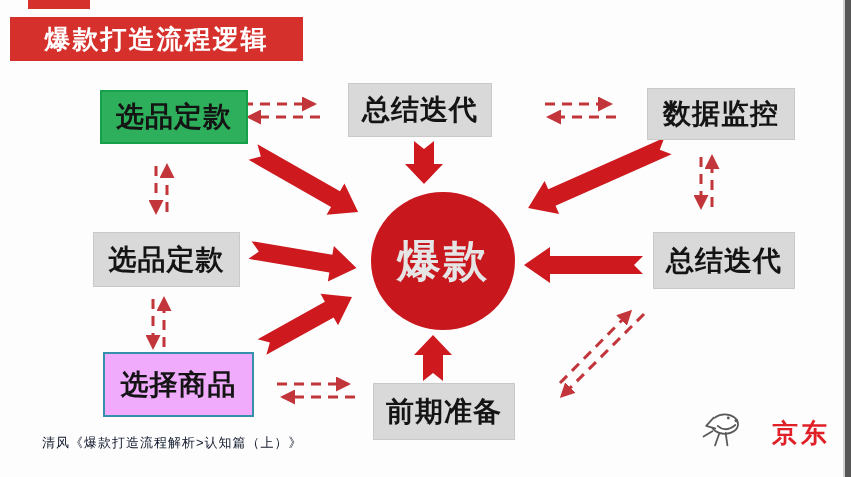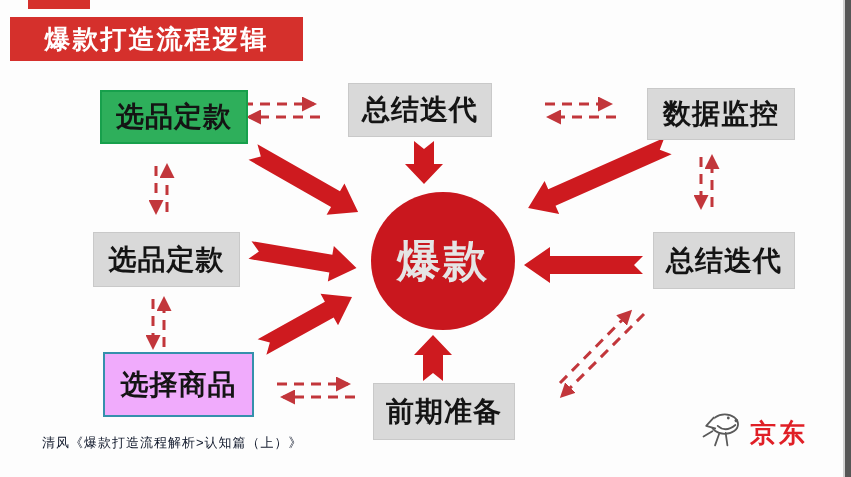--- a/index.html
+++ b/index.html
@@ -30,21 +30,21 @@
   
   .center-circle{
     position:absolute;left:371px;top:192px;width:144px;height:138px;border-radius:50%;
     background:#c9171e;color:#e5e5e5;font-size:44px;font-weight:bold;letter-spacing:2px;
     display:flex;align-items:center;justify-content:center;z-index:2;
   }
   
   .arrows{position:absolute;left:0;top:0;z-index:1;pointer-events:none;}
   
   .caption{position:absolute;left:42px;top:434px;font-size:13px;color:#0f172a;letter-spacing:1px;}
-  .jd-logo{position:absolute;left:696px;top:410px;display:flex;align-items:center;gap:0;}
+  .jd-logo{position:absolute;left:696px;top:410px;display:flex;align-items:center;gap:22px;}
   .jd-text{font-size:26px;font-weight:bold;color:#e01f26;letter-spacing:3px;}
   .edge-strip{position:absolute;left:843px;top:0;width:8px;height:477px;background:#565656;border-left:2px solid #d0d0d0;}
 </style>
 </head>
 <body>
 
 <div class="stage">
 
   <div class="banner-tab"></div>
   <div class="banner">爆款打造流程逻辑</div>

